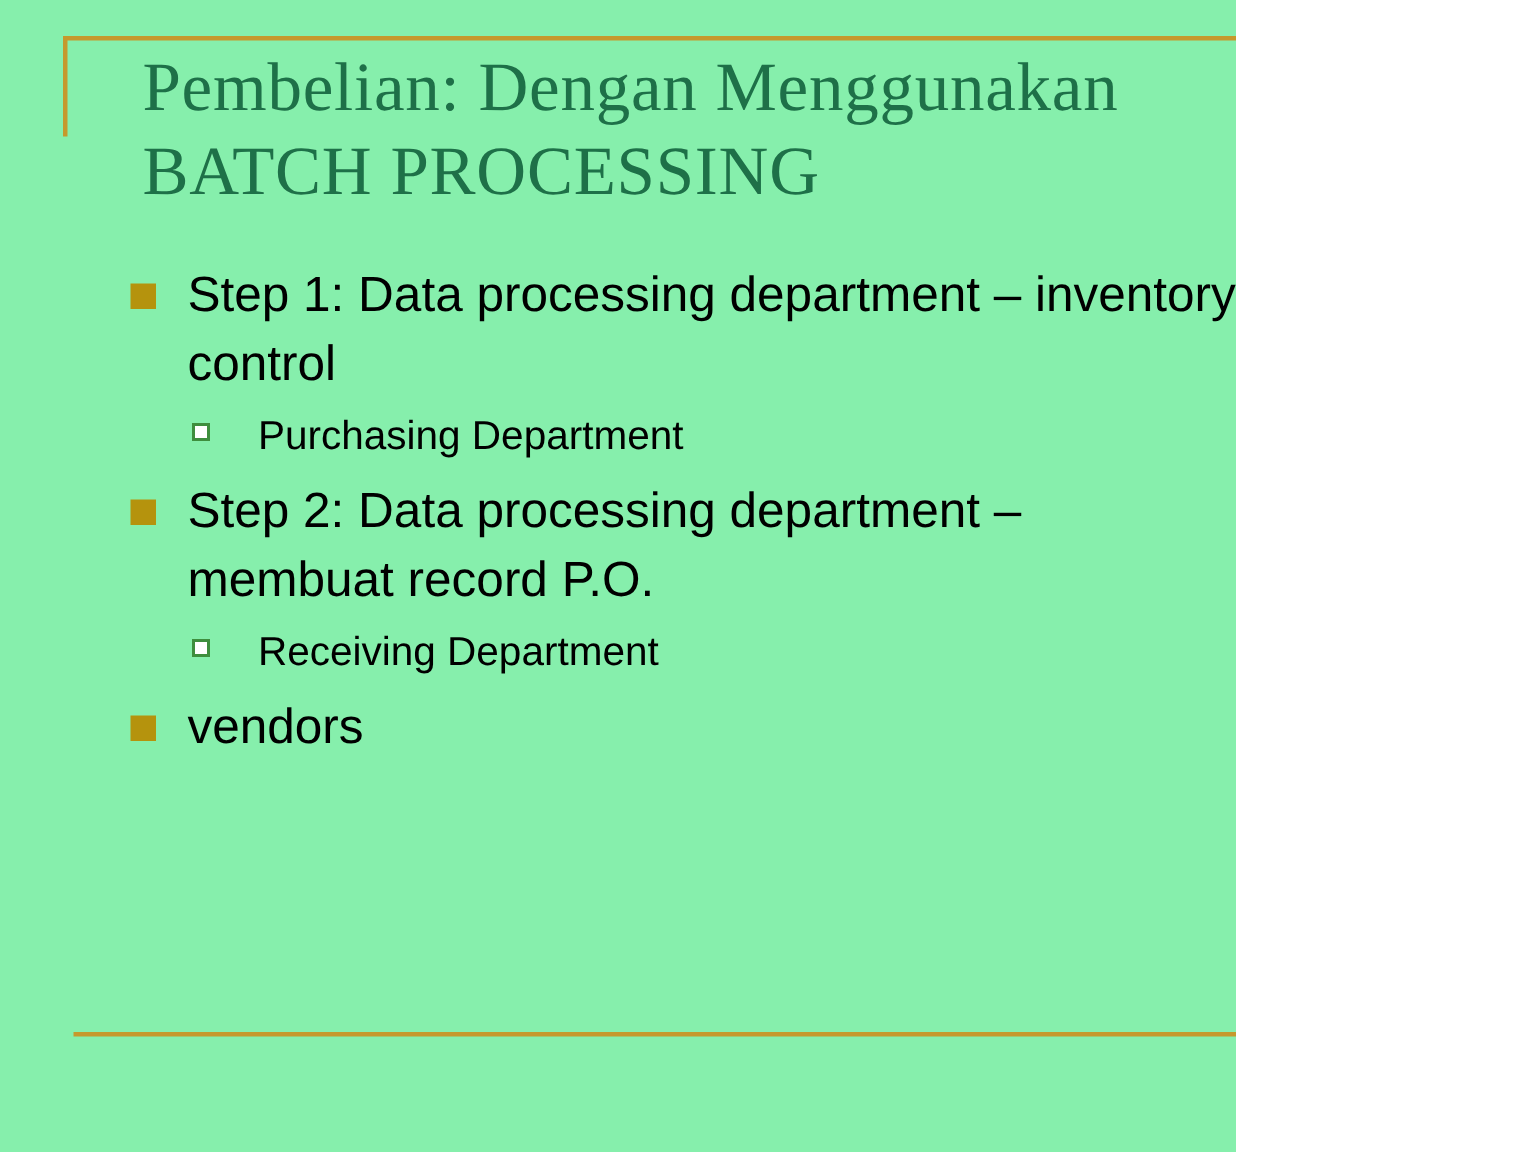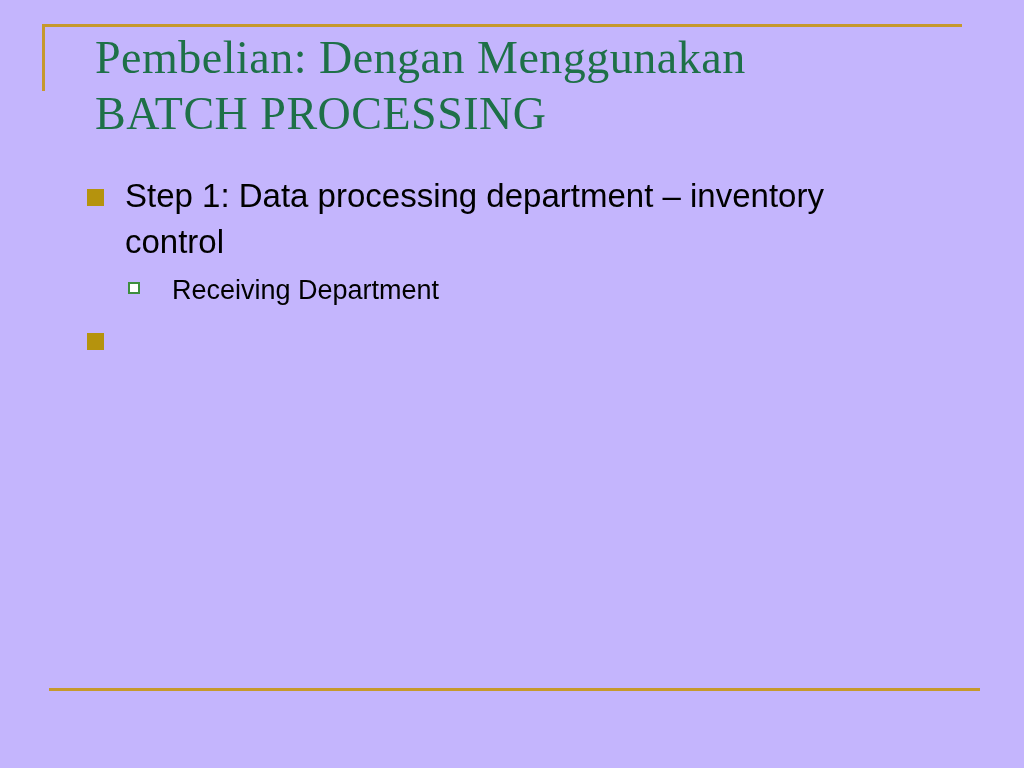--- a/index.html
+++ b/index.html
@@ -2,23 +2,23 @@
 <html><head>
 <meta charset="utf-8">
 <style>
   html, body {
     margin: 0;
     padding: 0;
     background: #ffffff;
   }
   .slide {
     position: relative;
-    width: 1024px;
+    width: 824px;
     height: 768px;
-    background: #c4b5fd;
+    background: #86efac;
     overflow: hidden;
     font-family: "Liberation Sans", sans-serif;
   }
   
   .top-rule {
     position: absolute;
     left: 42px; top: 24px;
     width: 920px; height: 3px;
     background: #C6992C;
   }
@@ -102,30 +102,40 @@
   </div>
 
   <ul class="content" style="margin:0;padding:0;">
 
     <li class="item level1">
       <span class="bullet-l1"></span>
       <div class="txtline">Step 1: Data processing department – inventory</div>
       <div class="txtline">control</div>
     </li>
 
+    <li class="item level2">
+      <span class="bullet-l2"></span>
+      <div class="txtline">Purchasing Department</div>
+    </li>
 
+    <li class="item level1">
+      <span class="bullet-l1"></span>
+      <div class="txtline">Step 2: Data processing department –</div>
+      <div class="txtline">membuat record P.O.</div>
+    </li>
 
     <li class="item level2">
       <span class="bullet-l2"></span>
       <div class="txtline">Receiving Department</div>
     </li>
 
 
 
     <li class="item level1">
       <span class="bullet-l1"></span>
+      <div class="txtline">vendors</div>
     </li>
 
   </ul>
 
   <div class="bottom-rule"></div>
 
 </div>
 
 </body></html>

